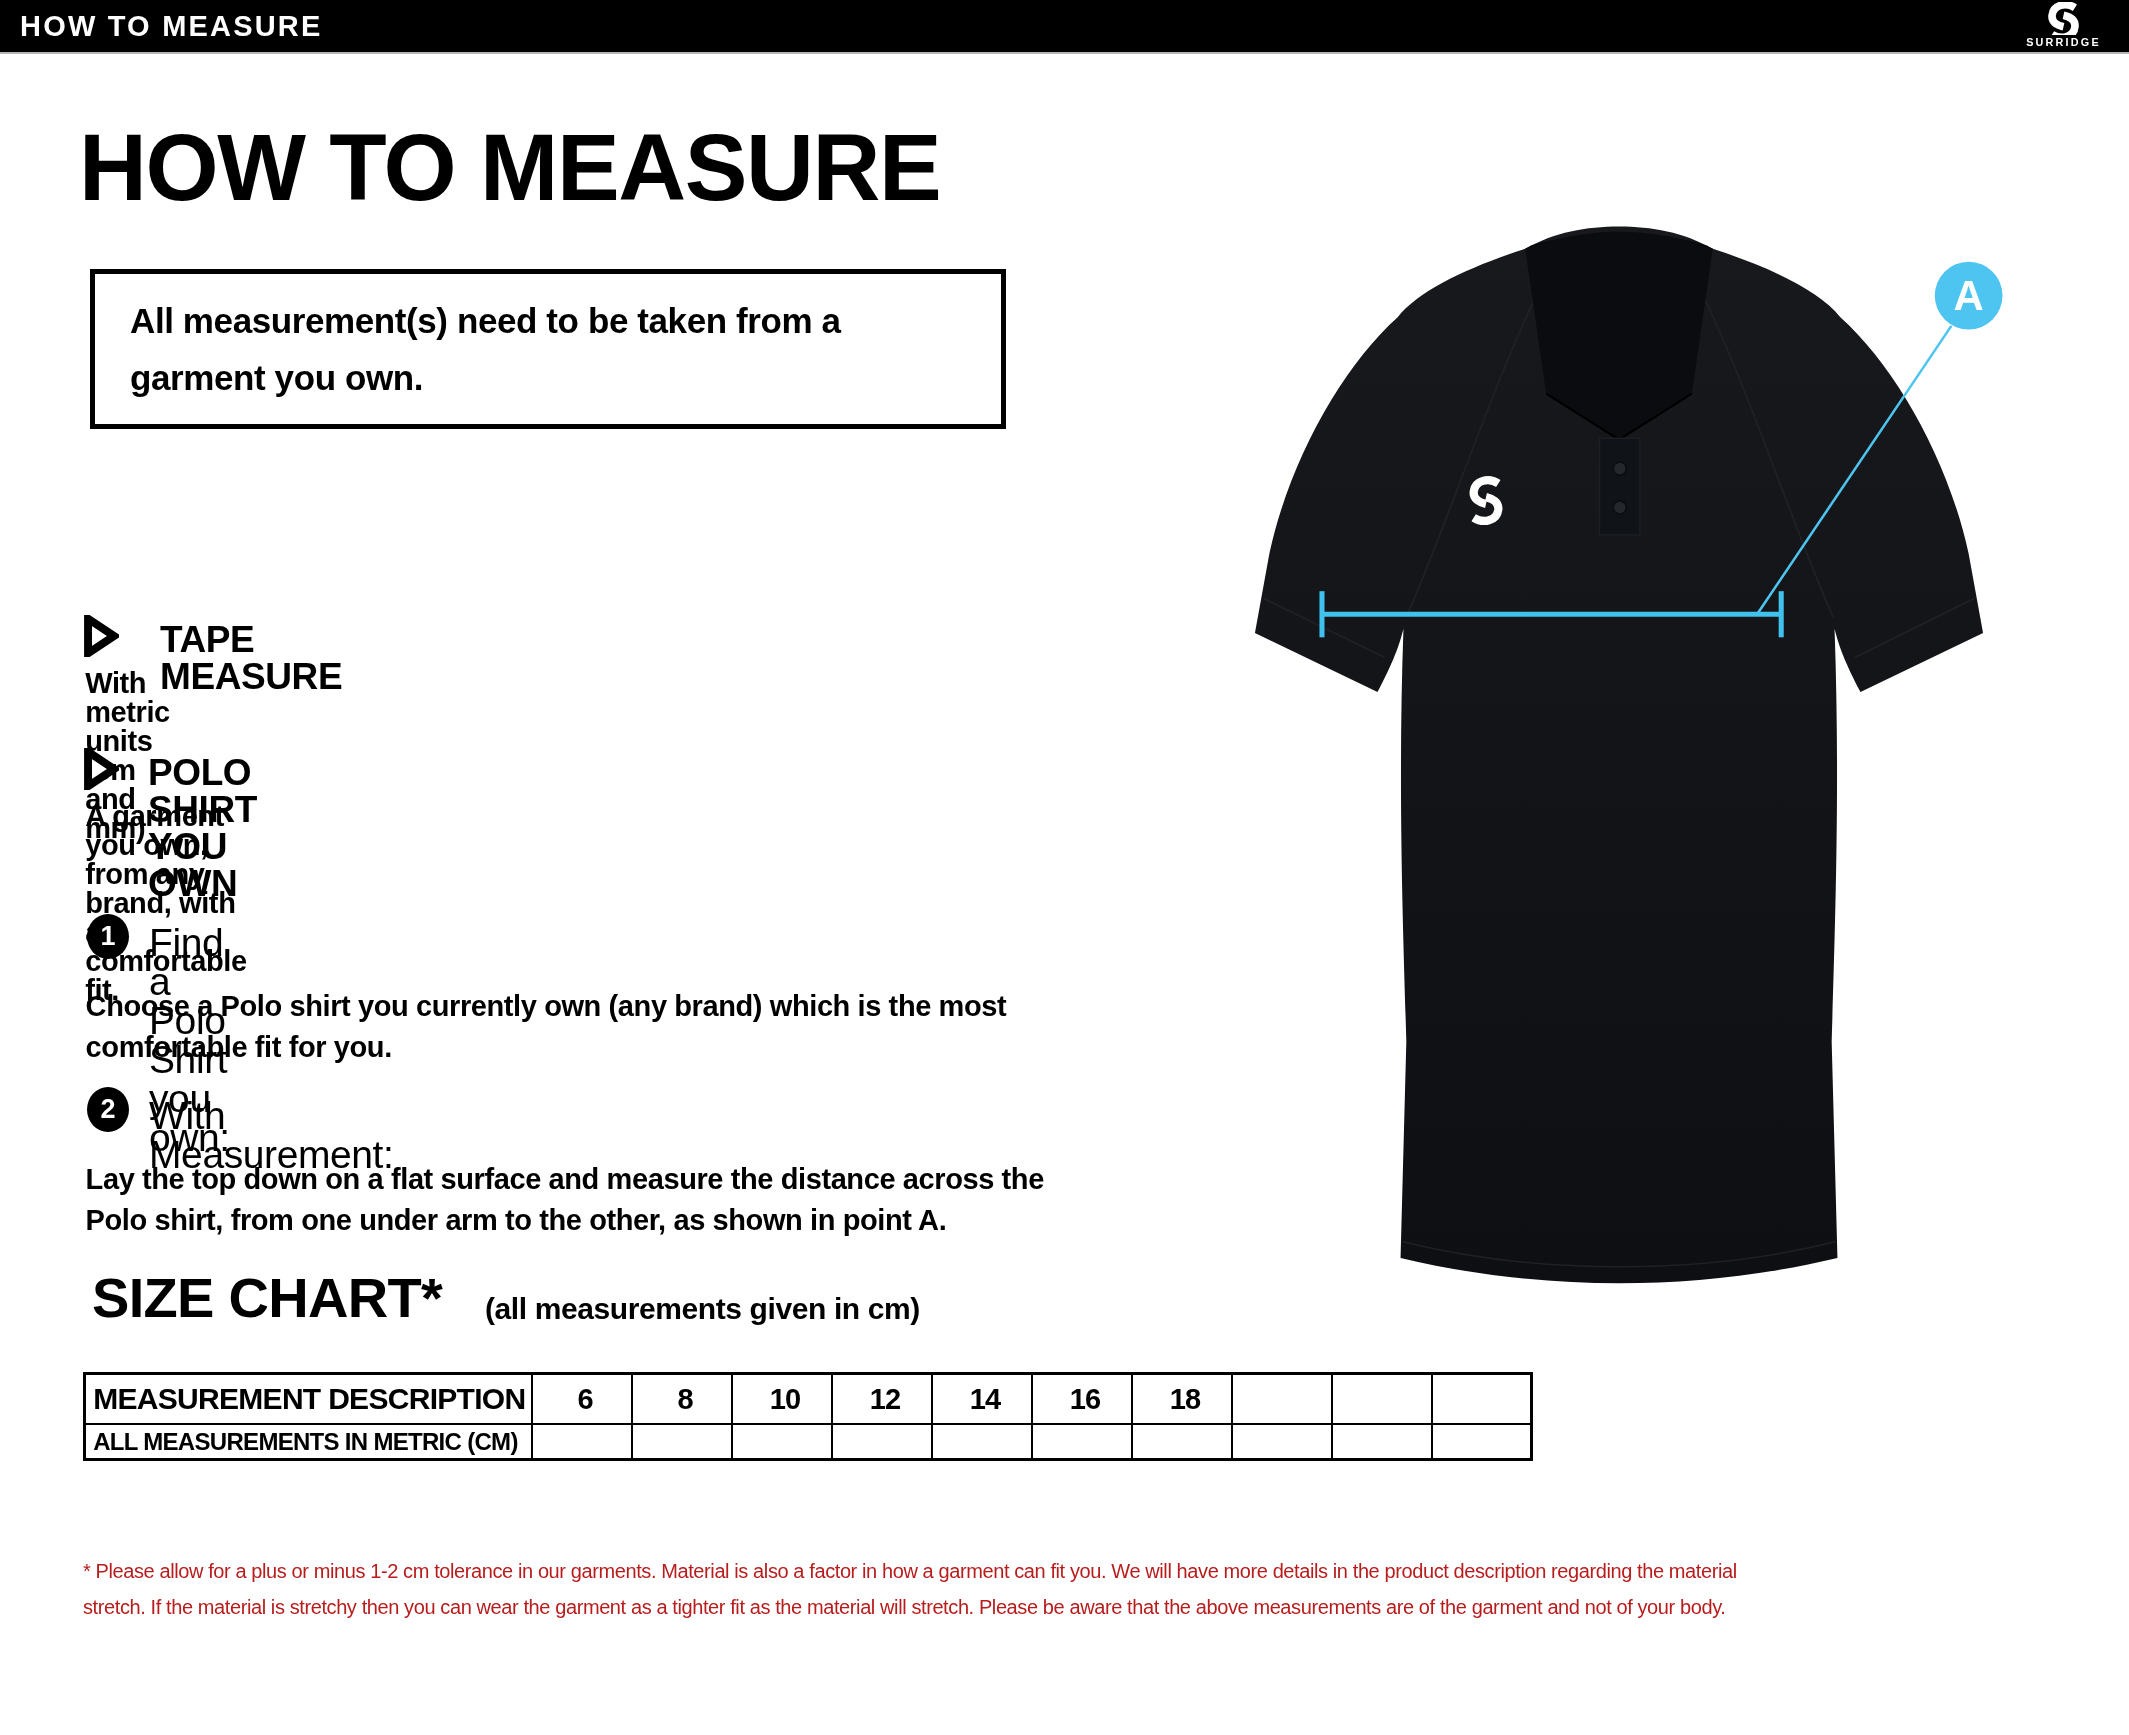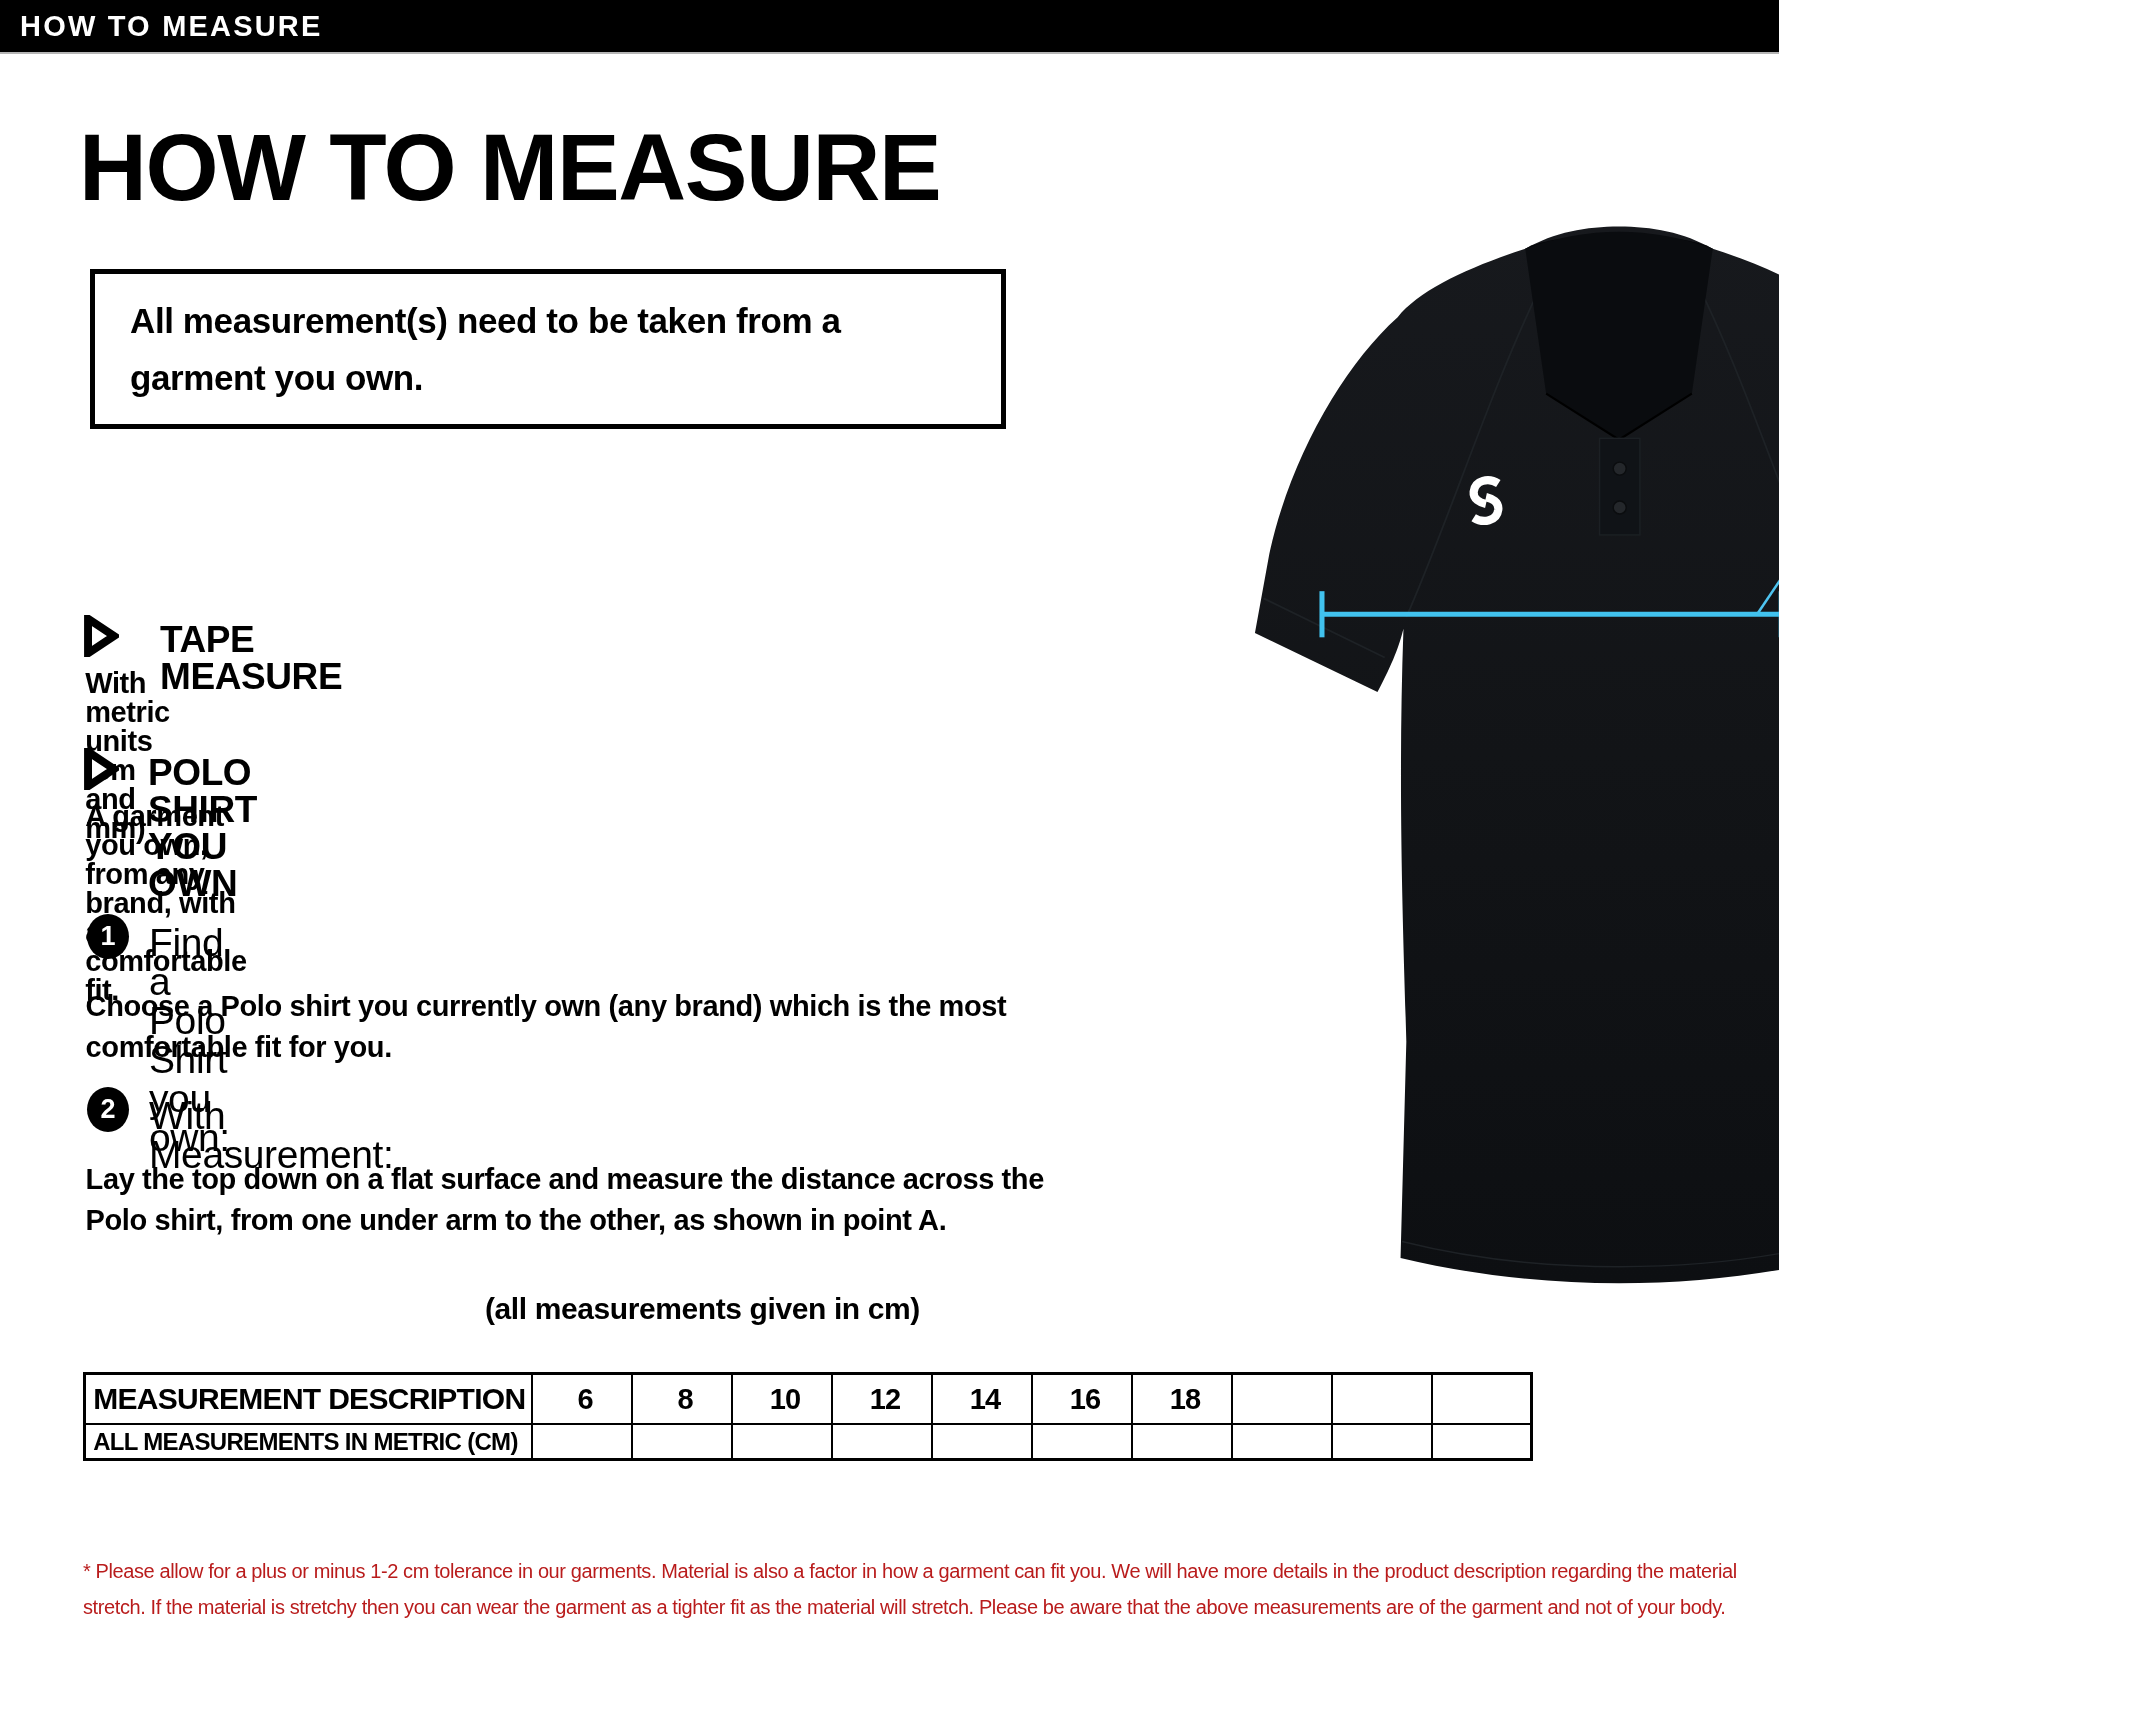--- a/index.html
+++ b/index.html
@@ -1,16 +1,16 @@
 <!DOCTYPE html>
 <html style="font-size:11.5px"><head>
 <meta charset="utf-8">
 <style>
   html,body{margin:0;padding:0;background:#ffffff;}
-  #page{position:relative;width:1779px;height:1736px;background:#ffffff;overflow:hidden;
+  #page{position:relative;width:2129px;height:1736px;background:#ffffff;overflow:hidden;
         font-family:"Liberation Sans",sans-serif;color:#000;}
   .abs{position:absolute;}
 
   
   .topbar{left:0;top:0;width:2129px;height:52px;background:#000;border-bottom:2.2px solid #b5b5b5;}
   .topbar-title{left:20px;top:0;height:52px;line-height:52px;color:#fff;font-size:29px;
                 font-weight:bold;letter-spacing:2.2px;}
   .brand{right:11.5px;top:2.2px;width:108px;height:48px;display:flex;flex-direction:column;
          align-items:center;justify-content:flex-start;}
   .brand-text{color:#fff;font-size:10.8px;font-weight:bold;letter-spacing:2.2px;margin-top:0.7px;}
@@ -97,20 +97,21 @@
     <div class="abs step-title" style="left:62px;top:8.7px;">Find a Polo Shirt you own:</div>
     <div class="abs step-desc" style="left:-1.4px;top:72px;">Choose a Polo shirt you currently own (any brand) which is the most comfortable fit for you.</div>
   </div>
 
   <div class="abs" style="left:87px;top:1087px;">
     <div class="step-circle" style="position:absolute;left:0;top:0;">2</div>
     <div class="abs step-title" style="left:62px;top:8.7px;">With Measurement:</div>
     <div class="abs step-desc" style="left:-1.4px;top:72px;">Lay the top down on a flat surface and measure the distance across the Polo shirt, from one under arm to the other, as shown in point A.</div>
   </div>
 
+  <div class="abs h3">SIZE CHART*</div>
   <div class="abs h3-sub">(all measurements given in cm)</div>
 
   <table class="size">
     <colgroup>
       <col style="width:447px">
         <col style="width:100px">
         <col style="width:100px">
         <col style="width:100px">
       <col style="width:100px">
         <col style="width:100px">

